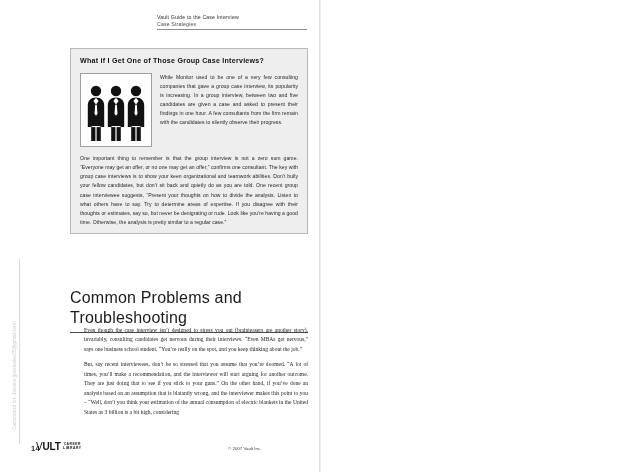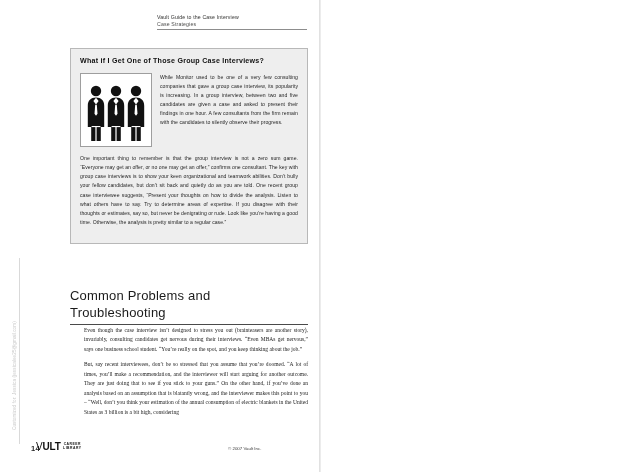--- a/index.html
+++ b/index.html
@@ -92,21 +92,21 @@
   .side-rule.a { left: 19px;  top: 258px; height: 186px; }
 
   
   .callout {
     position: absolute;
     left: 70px; top: 48px;
     width: 238px;
     background: #eeeeee;
     border: 0.8px solid #b8b8b8;
     box-sizing: border-box;
-    padding: 8px 9px 15px 9px;
+    padding: 8px 9px 5px 9px;
   }
   .callout-title {
     font-family: "Liberation Sans", sans-serif;
     font-weight: bold;
     font-size: 7.1px;
     letter-spacing: 0.25px;
     color: #111111;
     margin: 0 0 7px 0;
     line-height: 1.2;
   }
@@ -143,21 +143,21 @@
     line-height: 1.82;
     text-align: justify;
     color: #1e1e1e;
     margin-top: 7px;
     letter-spacing: 0.05px;
   }
 
   
   .h1 {
     font-family: "Liberation Sans", sans-serif;
-    font-size: 13px;
+    font-size: 16px;
     font-weight: normal;
     color: #1b1b1b;
     letter-spacing: 0.2px;
     line-height: 1.28;
     margin: 0;
   }
   .h1-rule {
     border-bottom: 1.1px solid #4a4a4a;
     margin-top: 3px;
   }

